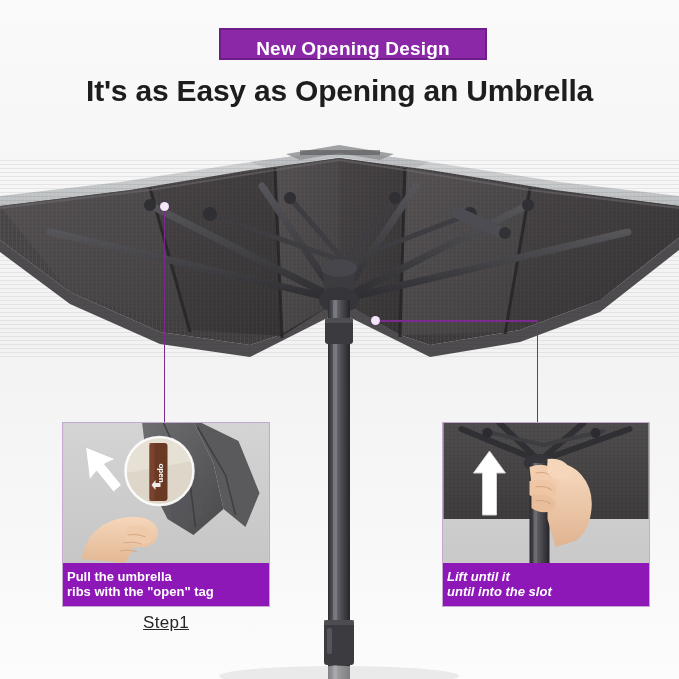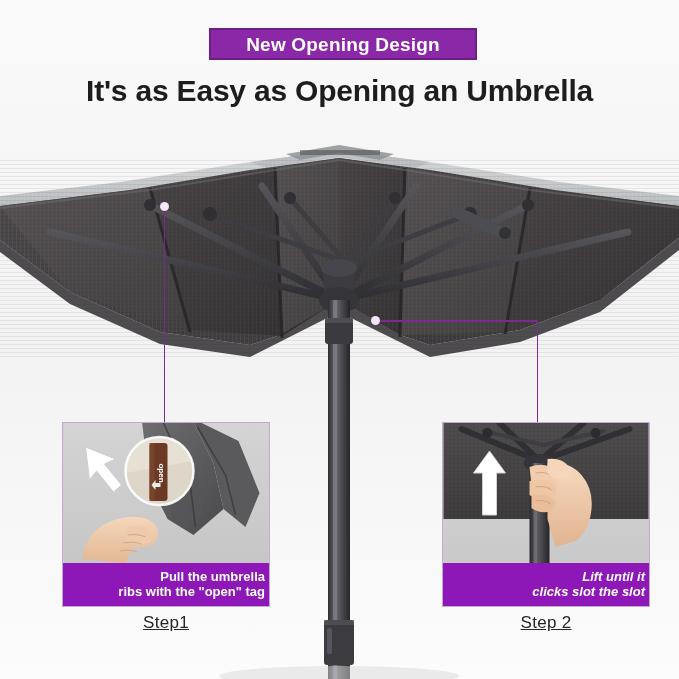--- a/index.html
+++ b/index.html
@@ -11,23 +11,23 @@
     position:relative;
   }
   #stage{position:absolute;inset:0;overflow:hidden;background:linear-gradient(180deg,#fafafa 0%,#f4f4f4 45%,#fbfbfb 100%);}
 
   
   .photo{position:absolute;inset:0;}
   .photo svg{display:block;width:679px;height:679px;}
 
   
   .badge{
-    position:absolute;left:209px;top:28px;width:268px;height:32px;
+    position:absolute;left:219px;top:28px;width:268px;height:32px;
     background:#8B28A8;border:2px solid #6F1E88;
-    display:flex;align-items:center;justify-content:center;
+    display:flex;align-items:flex-end;justify-content:center;
     box-sizing:border-box;
   }
   .badge span{color:#ffffff;font-size:19px;font-weight:bold;letter-spacing:.2px;line-height:1;}
 
   
   .headline{
     position:absolute;left:0;top:74px;width:679px;text-align:center;
     color:#1d1d1d;font-size:30px;font-weight:bold;letter-spacing:-.2px;
   }
 
@@ -38,21 +38,21 @@
   
   .panel{
     position:absolute;width:208px;
     border:1.5px solid #c4a8cf;
     box-sizing:border-box;background:#d2d2d2;
     overflow:hidden;
   }
   .panel-img{position:relative;width:100%;height:140px;overflow:hidden;background:#cfcfcf;}
   .panel-img svg{display:block;width:100%;height:100%;}
   .caption{
-    background:#8E17B8;color:#fff;text-align:right;
+    background:#8E17B8;color:#fff;text-align:left;
     font-size:13px;font-weight:bold;line-height:15px;
     padding:6px 4px 7px 4px;
   }
   .caption .l2{display:block;}
   .steplabel{
     position:absolute;width:208px;text-align:center;
     color:#262626;font-size:17px;letter-spacing:.3px;text-decoration:underline;
   }
 
   #panel-left{left:62px;top:422px;}
@@ -325,18 +325,17 @@
         <g stroke="#cd9f7c" stroke-width="1.1" fill="none" opacity="0.85">
           <path d="M92 50 Q102 48 108 53"></path>
           <path d="M92 64 Q102 62 108 67"></path>
           <path d="M92 78 Q101 76 107 81"></path>
         </g>
         <path d="M104 36 Q118 34 126 44 Q130 52 122 56 Q110 58 104 50 Z" fill="#f6d6bb"></path>
       </svg>
     </div>
     <div class="caption">
       <span class="l1">Lift until it</span>
-      <span class="l2">clicks slot the slot</span>
+      <span class="l2">until into the slot</span>
     </div>
   </div>
-  <div class="steplabel" id="step-right">Step 2</div>
 
 </div>
 
 </body></html>

